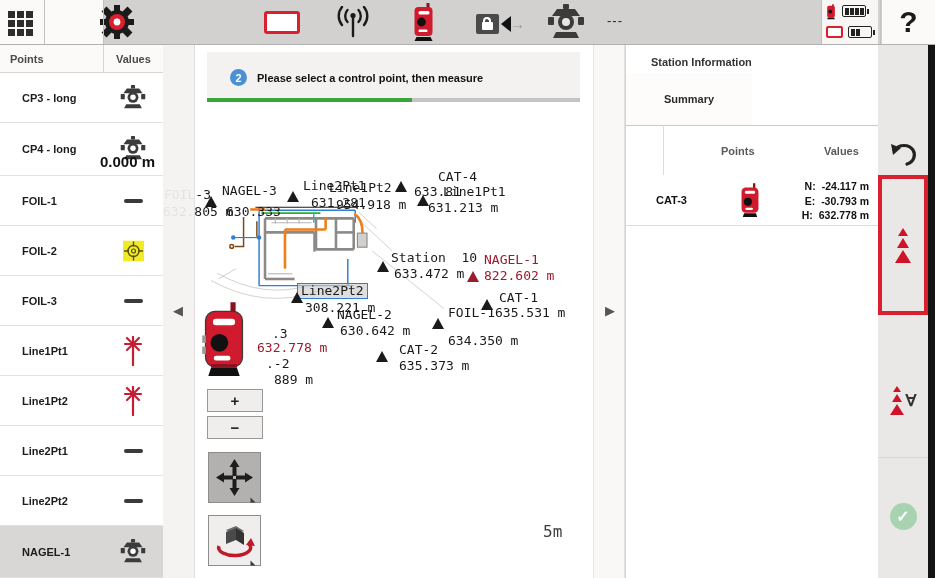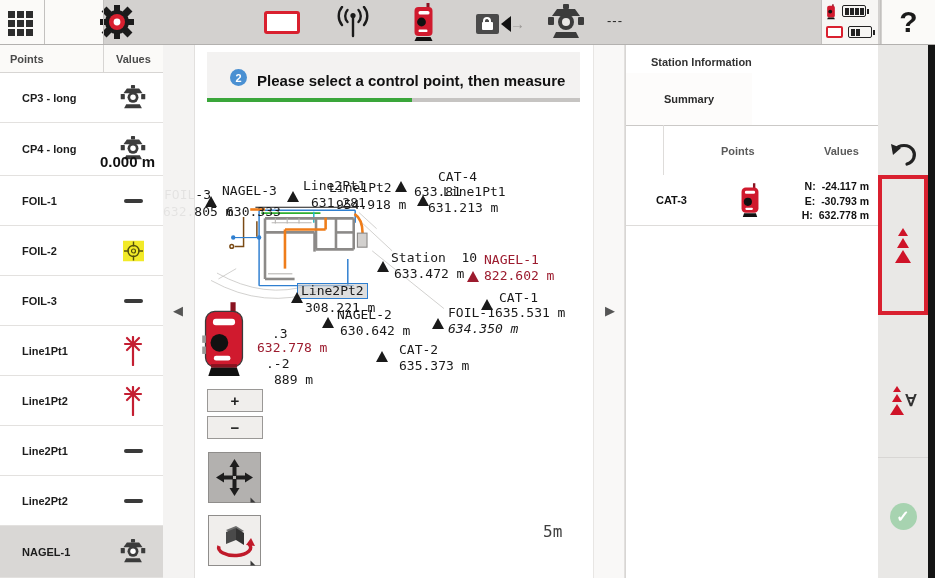--- a/index.html
+++ b/index.html
@@ -63,21 +63,21 @@
   #map-anno { position:absolute; left:0; top:0; width:462px; height:533px; z-index:10; }
   .map-label { position:absolute; font-family:"DejaVu Sans Mono", monospace; font-size:13px;
                color:#1a1a1a; white-space:pre; line-height:14px; letter-spacing:0px; }
   .map-label.boxed { border:1.5px solid #2f7fd0; background:rgba(205,205,205,.65); padding:0 3px; }
   .map-marker { position:absolute; width:0; height:0;
                 border-left:6.5px solid transparent; border-right:6.5px solid transparent; }
   #banner { position:absolute; left:44px; top:7px; width:373px; height:50px; background:#f3f2f1; z-index:20; }
   #banner .step { position:absolute; left:23px; top:17px; width:17px; height:17px; border-radius:50%;
                   background:#4a90d2; color:#fff; font-size:11px; font-weight:700;
                   display:flex; align-items:center; justify-content:center; }
-  #banner .msg { position:absolute; left:50px; top:20px; font-size:15px; font-weight:700; color:#111; }
+  #banner .msg { position:absolute; left:50px; top:20px; font-size:11px; font-weight:700; color:#111; }
   #banner .track { position:absolute; left:0; bottom:0; width:100%; height:4px; background:#c6c4c2; }
   #banner .fill { height:4px; background:#3aa63a; }
   #scale-label { position:absolute; left:380px; top:477px; font-family:"DejaVu Sans Mono", monospace;
                  font-size:16px; color:#3f3f3f; z-index:8; }
   .map-btn { position:absolute; left:44px; width:56px; height:23px; background:#f0eeec;
              border:1px solid #9a9896; font-size:15px; font-weight:700; color:#222;
              display:flex; align-items:center; justify-content:center; z-index:20; cursor:pointer; }
   .tool-btn { position:absolute; left:45px; width:53px; height:51px; border:1px solid #8f8d8b;
               background:#f0eeec; z-index:20; cursor:pointer; }
   .tool-btn.active { background:#b3b1af; }
@@ -426,21 +426,21 @@
         <div class="map-label" style="left: 251px; top: 140px;">633.81</div>
         <div class="map-label" style="left: 280px; top: 140px;">Line1Pt1</div>
         <div class="map-label" style="left: 265px; top: 156px;">631.213 m</div>
         <div class="map-label" style="left: 228px; top: 206px;">Station  10</div>
         <div class="map-label" style="left: 231px; top: 222px;">633.472 m</div>
         <div class="map-label" style="left: 321px; top: 208px; color: rgb(156, 27, 46);">NAGEL-1</div>
         <div class="map-label" style="left: 321px; top: 224px; color: rgb(156, 27, 46);">822.602 m</div>
         <div class="map-label" style="left: 336px; top: 246px;">CAT-1</div>
         <div class="map-label" style="left: 332px; top: 261px;">635.531 m</div>
         <div class="map-label" style="left: 285px; top: 261px;">FOIL-1</div>
-        <div class="map-label" style="left: 285px; top: 277px; font-style: italic;">634.350 m</div>
+        <div class="map-label" style="left: 285px; top: 289px;">634.350 m</div>
         <div class="map-label boxed" style="left: 134px; top: 238px;">Line2Pt2</div>
         <div class="map-label" style="left: 142px; top: 256px;">308.221 m</div>
         <div class="map-label" style="left: 174px; top: 263px;">NAGEL-2</div>
         <div class="map-label" style="left: 177px; top: 279px;">630.642 m</div>
         <div class="map-label" style="left: 236px; top: 298px;">CAT-2</div>
         <div class="map-label" style="left: 236px; top: 314px;">635.373 m</div>
         <div class="map-label" style="left: 109px; top: 282px;">.3</div>
         <div class="map-label" style="left: 94px; top: 296px; color: rgb(156, 27, 46);">632.778 m</div>
         <div class="map-label" style="left: 103px; top: 312px;">.-2</div>
         <div class="map-label" style="left: 111px; top: 328px;">889 m</div>

